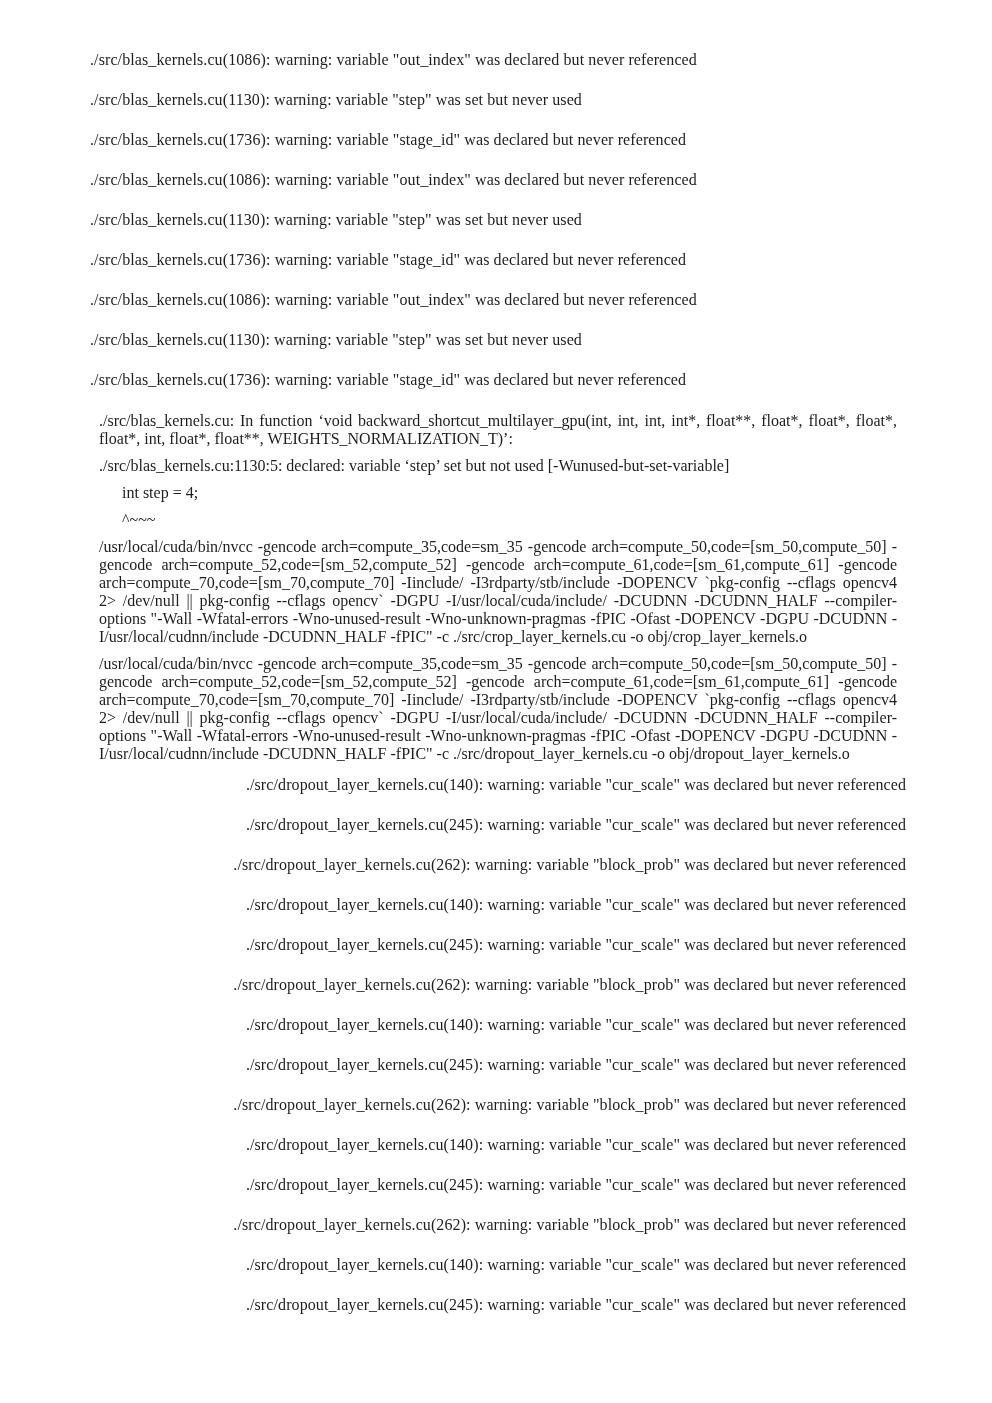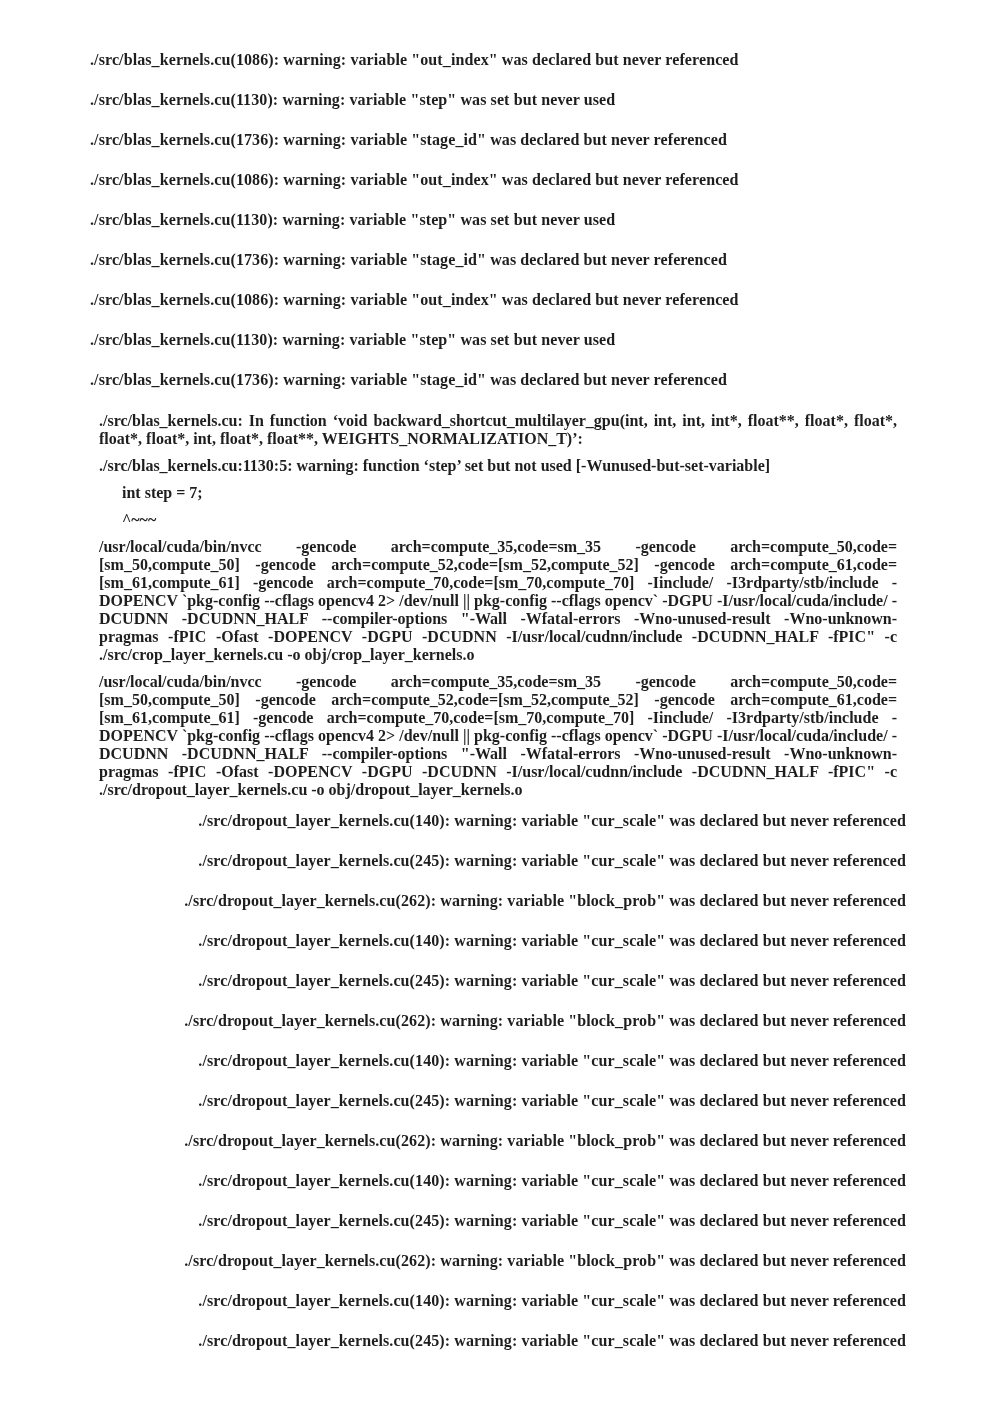--- a/index.html
+++ b/index.html
@@ -15,21 +15,21 @@
   .page {
     box-sizing: border-box;
     width: 992px;
     height: 1403px;
     background: #ffffff;
     padding: 52px 86px 0 90px;
     font-family: "Liberation Serif", "DejaVu Serif", serif;
     font-size: 16px;
     color: #1e1e1e;
   }
-  .sec { margin: 0; padding: 0; font-weight: bold; }
+  .sec { margin: 0; padding: 0; }
   
   .warn-line {
     line-height: 16px;
     margin: 0 0 24px 0;
     white-space: nowrap;
     letter-spacing: 0.1px;
   }
   
   .para-line {
     line-height: 18px;
@@ -58,22 +58,22 @@
         <div class="warn-line">./src/blas_kernels.cu(1736): warning: variable "stage_id" was declared but never referenced</div>
         <div class="warn-line">./src/blas_kernels.cu(1086): warning: variable "out_index" was declared but never referenced</div>
         <div class="warn-line">./src/blas_kernels.cu(1130): warning: variable "step" was set but never used</div>
         <div class="warn-line">./src/blas_kernels.cu(1736): warning: variable "stage_id" was declared but never referenced</div>
         <div class="warn-line">./src/blas_kernels.cu(1086): warning: variable "out_index" was declared but never referenced</div>
         <div class="warn-line">./src/blas_kernels.cu(1130): warning: variable "step" was set but never used</div>
         <div class="warn-line">./src/blas_kernels.cu(1736): warning: variable "stage_id" was declared but never referenced</div>
       </section>
       <section class="sec sec-tight">
         <div class="para-line justify">./src/blas_kernels.cu: In function ‘void backward_shortcut_multilayer_gpu(int, int, int, int*, float**, float*, float*, float*, float*, int, float*, float**, WEIGHTS_NORMALIZATION_T)’:</div>
-        <div class="para-line">./src/blas_kernels.cu:1130:5: warning: function ‘step’ set but not used [-Wunused-but-set-variable]</div>
-        <div class="para-line indent">int step = 7;</div>
+        <div class="para-line">./src/blas_kernels.cu:1130:5: declared: variable ‘step’ set but not used [-Wunused-but-set-variable]</div>
+        <div class="para-line indent">int step = 4;</div>
         <div class="para-line indent">^~~~</div>
       </section>
       <section class="sec sec-tight">
         <div class="para-line justify">/usr/local/cuda/bin/nvcc -gencode arch=compute_35,code=sm_35 -gencode arch=compute_50,code=[sm_50,compute_50] -gencode arch=compute_52,code=[sm_52,compute_52] -gencode arch=compute_61,code=[sm_61,compute_61] -gencode arch=compute_70,code=[sm_70,compute_70] -Iinclude/ -I3rdparty/stb/include -DOPENCV `pkg-config --cflags opencv4 2&gt; /dev/null || pkg-config --cflags opencv` -DGPU -I/usr/local/cuda/include/ -DCUDNN -DCUDNN_HALF --compiler-options "-Wall -Wfatal-errors -Wno-unused-result -Wno-unknown-pragmas -fPIC -Ofast -DOPENCV -DGPU -DCUDNN -I/usr/local/cudnn/include -DCUDNN_HALF -fPIC" -c ./src/crop_layer_kernels.cu -o obj/crop_layer_kernels.o</div>
       </section>
       <section class="sec sec-tight">
         <div class="para-line justify">/usr/local/cuda/bin/nvcc -gencode arch=compute_35,code=sm_35 -gencode arch=compute_50,code=[sm_50,compute_50] -gencode arch=compute_52,code=[sm_52,compute_52] -gencode arch=compute_61,code=[sm_61,compute_61] -gencode arch=compute_70,code=[sm_70,compute_70] -Iinclude/ -I3rdparty/stb/include -DOPENCV `pkg-config --cflags opencv4 2&gt; /dev/null || pkg-config --cflags opencv` -DGPU -I/usr/local/cuda/include/ -DCUDNN -DCUDNN_HALF --compiler-options "-Wall -Wfatal-errors -Wno-unused-result -Wno-unknown-pragmas -fPIC -Ofast -DOPENCV -DGPU -DCUDNN -I/usr/local/cudnn/include -DCUDNN_HALF -fPIC" -c ./src/dropout_layer_kernels.cu -o obj/dropout_layer_kernels.o</div>
       </section>
       <section class="sec sec-warnings">
         <div class="warn-line">./src/dropout_layer_kernels.cu(140): warning: variable "cur_scale" was declared but never referenced</div>

